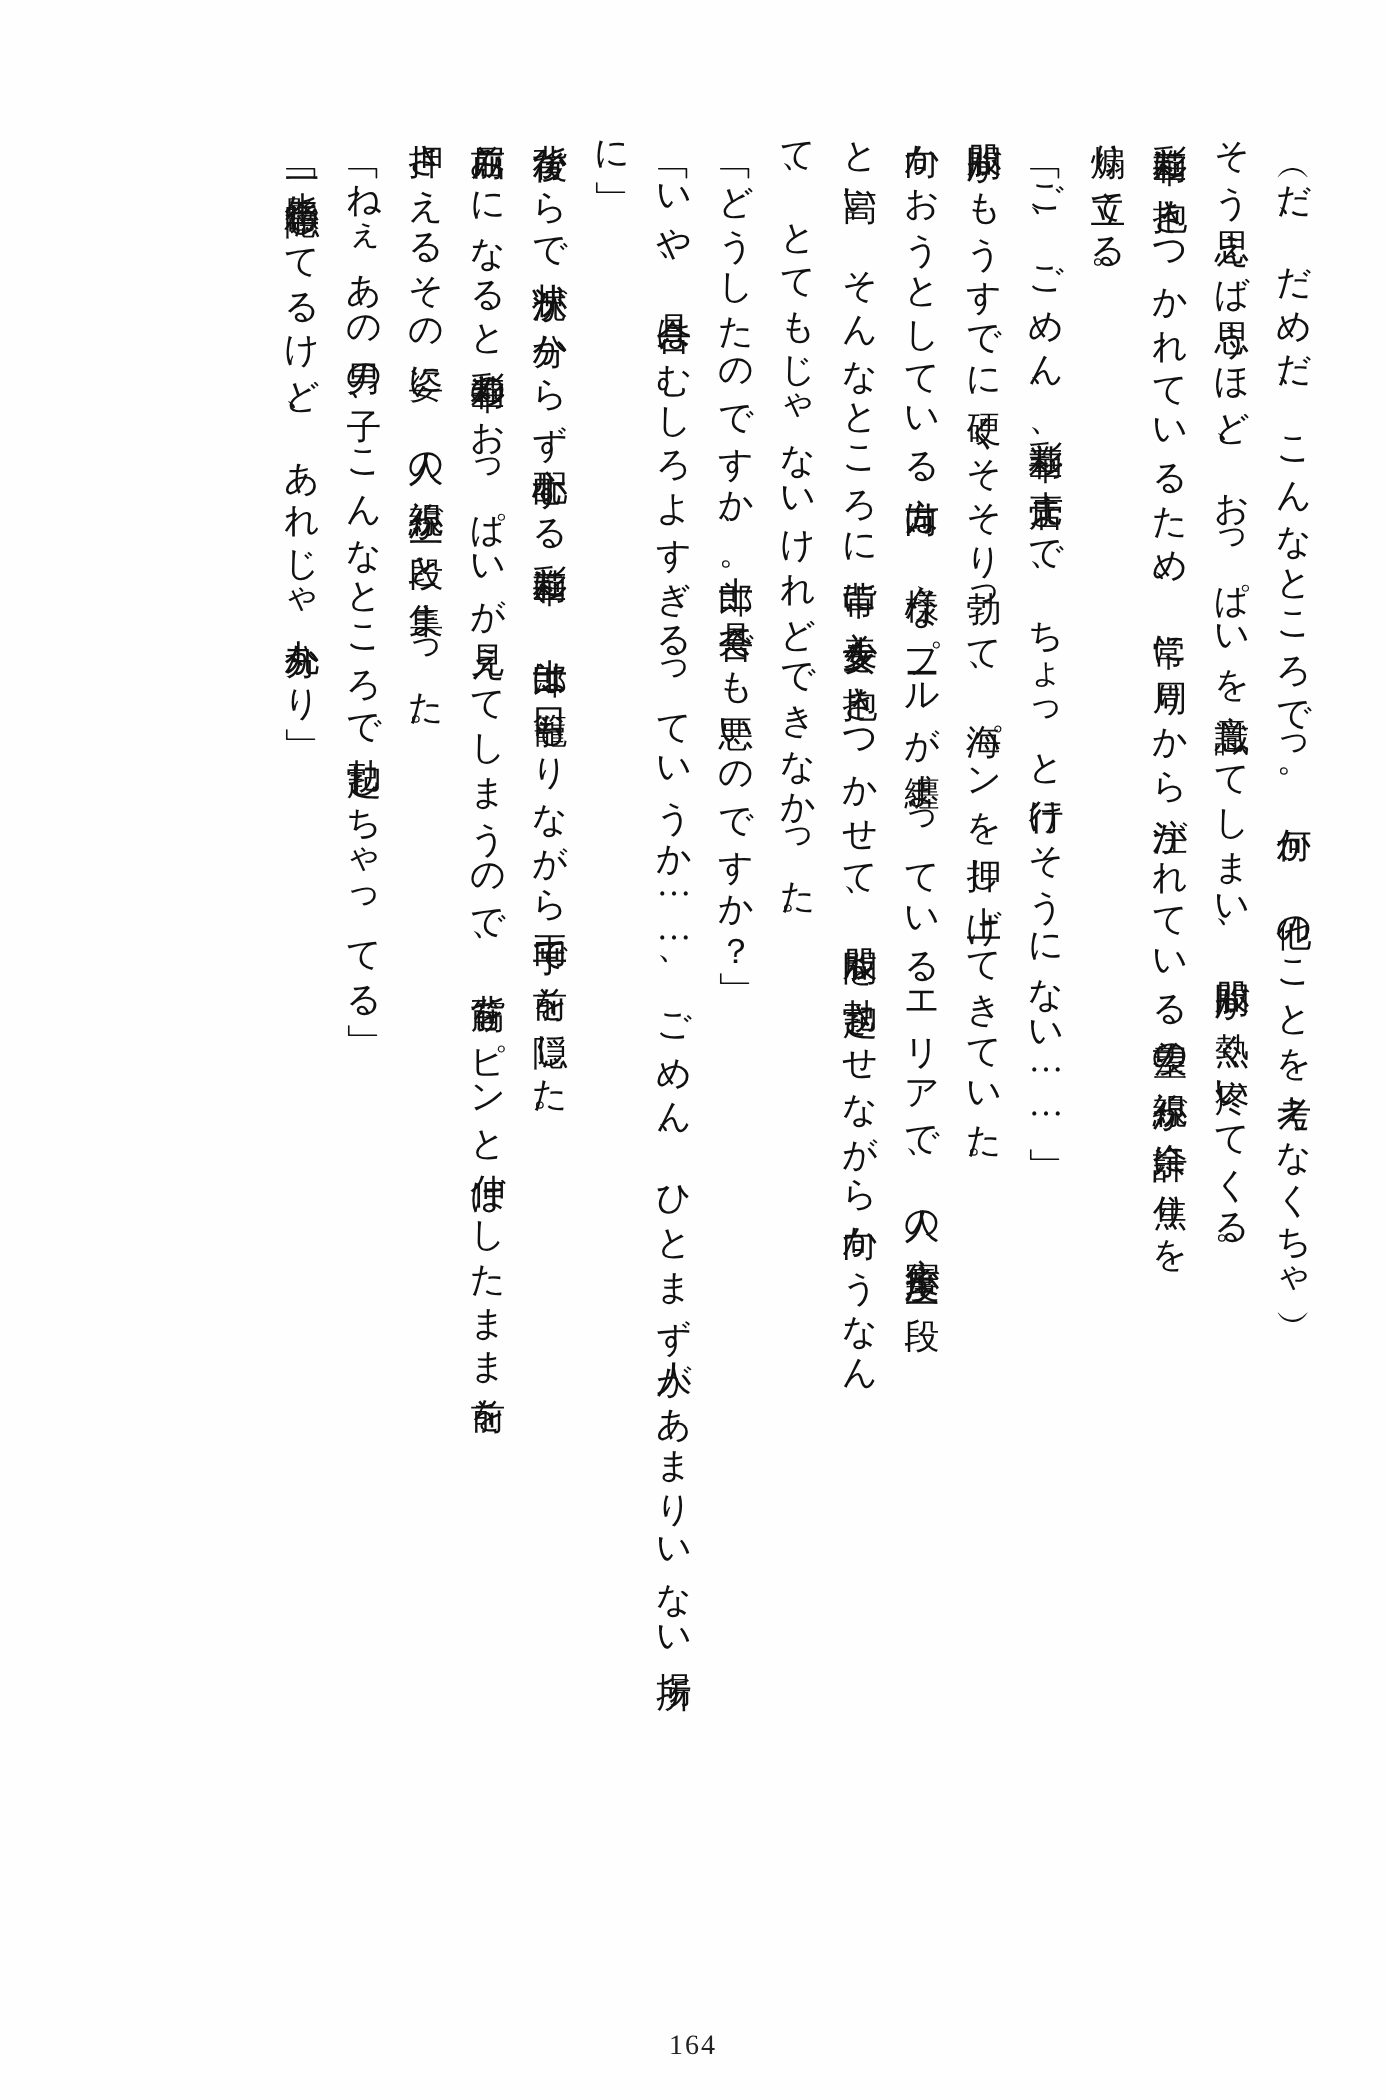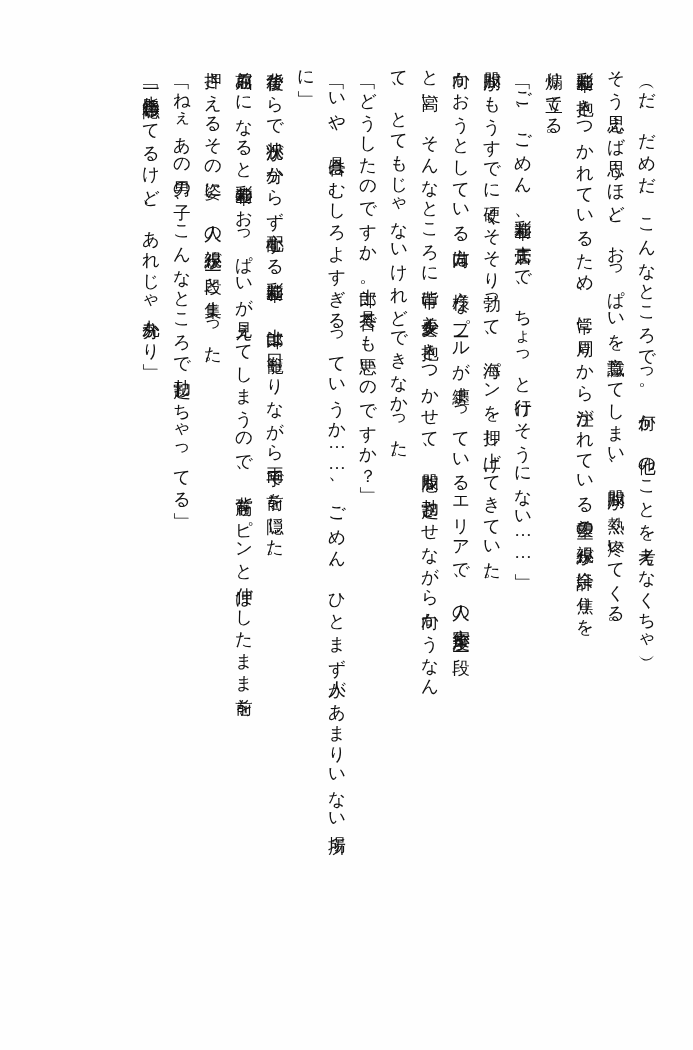--- a/index.html
+++ b/index.html
@@ -80,13 +80,14 @@
     <div class="vline">て、とてもじゃないけれどできなかった。</div>
     <div class="vline indent">「どうしたのですか、士郎。具合でも悪いのですか？」</div>
     <div class="vline indent">「いや、具合はむしろよすぎるっていうか……、ごめん、ひとまず人があまりいない場所</div>
     <div class="vline">に」</div>
     <div class="vline">背後からで状況が分からず心配する彩莉華に、士郎は口籠もりながら両手で前を隠した。</div>
     <div class="vline">前屈みになると彩莉華のおっぱいが見えてしまうので、背筋をピンと伸ばしたまま前を</div>
     <div class="vline">押さえるその姿に、人の視線が一段と集まった。</div>
     <div class="vline indent">「ねぇあの男の子、こんなところで勃起しちゃってる」</div>
     <div class="vline indent">「一生懸命隠してるけど、あれじゃ丸分かり」</div>
   </div>
+  <div class="page-number">164</div>
 </div>
 
 </body></html>

